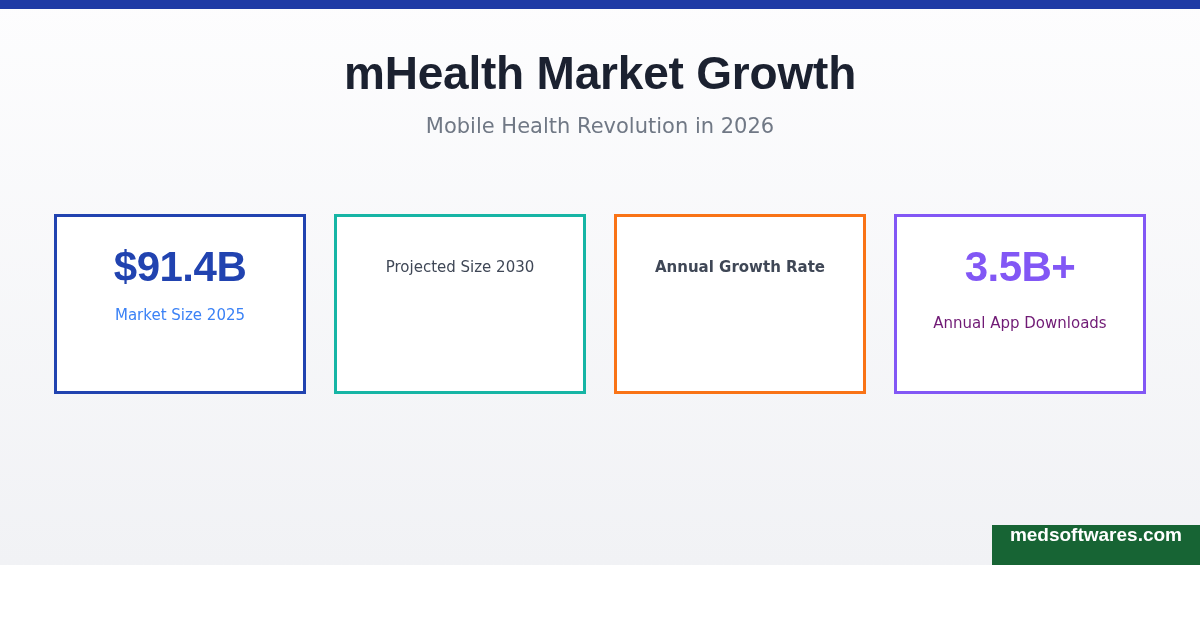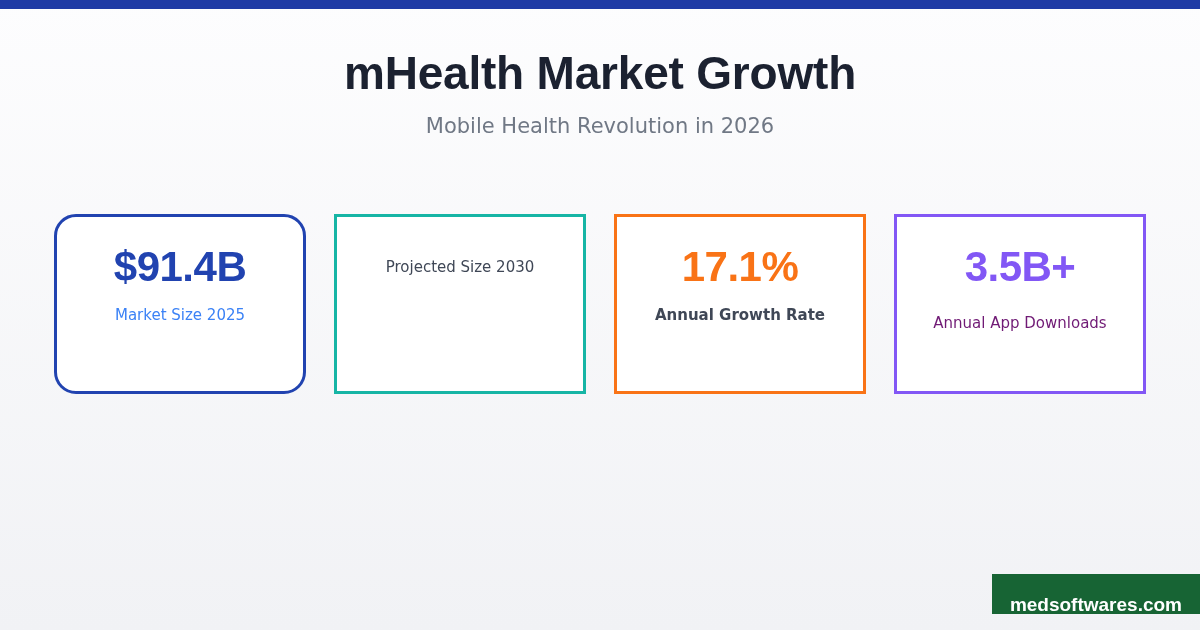--- a/index.html
+++ b/index.html
@@ -11,21 +11,21 @@
     width: 1200px;
     height: 630px;
     overflow: hidden;
     font-family: "DejaVu Sans", sans-serif;
     background: #ffffff;
   }
 
   #infographic {
     position: relative;
     width: 1200px;
-    height: 630px;
+    height: 565px;
     box-sizing: border-box;
     background: linear-gradient(to bottom, #fdfdfe 0%, #fbfbfc 18%, #f7f8fa 45%, #f4f5f7 72%, #f1f2f5 100%);
   }
 
   
   .top-bar {
     position: absolute;
     top: 0;
     left: 0;
     width: 1200px;
@@ -99,26 +99,26 @@
     font-weight: normal;
     line-height: 20px;
     color: #3f4756;
     white-space: nowrap;
   }
 
   
   .watermark {
     position: absolute;
     right: 0;
-    bottom: 16px;
+    bottom: 0;
     height: 40px;
     padding: 0 18px;
     background: #176434;
     display: flex;
-    align-items: flex-end;
+    align-items: flex-start;
     justify-content: center;
   }
   .watermark-text {
     font-family: "Liberation Sans", sans-serif;
     font-size: 19px;
     font-weight: bold;
     line-height: 19px;
     color: #ffffff;
     white-space: nowrap;
   }
@@ -130,31 +130,30 @@
 
   <div class="top-bar" style="background: rgb(31, 59, 165);"></div>
 
   <div class="header">
     <h1 class="title" style="color: rgb(27, 33, 48);">mHealth Market Growth</h1>
     <p class="subtitle" style="color: rgb(112, 120, 133);">Mobile Health Revolution in 2026</p>
   </div>
 
   <div class="cards">
 
-    <div class="card" style="border-color: rgb(33, 67, 176); background: rgb(255, 255, 255); border-radius: 22px;">
+    <div class="card" style="border-color: rgb(33, 67, 176); background: rgb(255, 255, 255);">
       <div class="card-value" style="color: rgb(33, 67, 176);">$91.4B</div>
       <div class="card-label" style="color: #3b82f6;">Market Size 2025</div>
     </div>
 
     <div class="card" style="border-color: rgb(22, 181, 165); background: rgb(255, 255, 255);">
       <div class="card-label" style="color: rgb(63, 71, 86);">Projected Size 2030</div>
     </div>
 
     <div class="card" style="border-color: rgb(249, 115, 22); background: rgb(255, 255, 255);">
-      <div class="card-value" style="color: rgb(249, 115, 22);">17.1%</div>
       <div class="card-label" style="color: rgb(63, 71, 86); font-weight: bold;">Annual Growth Rate</div>
     </div>
 
     <div class="card" style="border-color: rgb(130, 87, 245); background: rgb(255, 255, 255); gap: 8px;">
       <div class="card-value" style="color: rgb(130, 87, 245);">3.5B+</div>
       <div class="card-label" style="color: #701a75;">Annual App Downloads</div>
     </div>
 
   </div>
 

